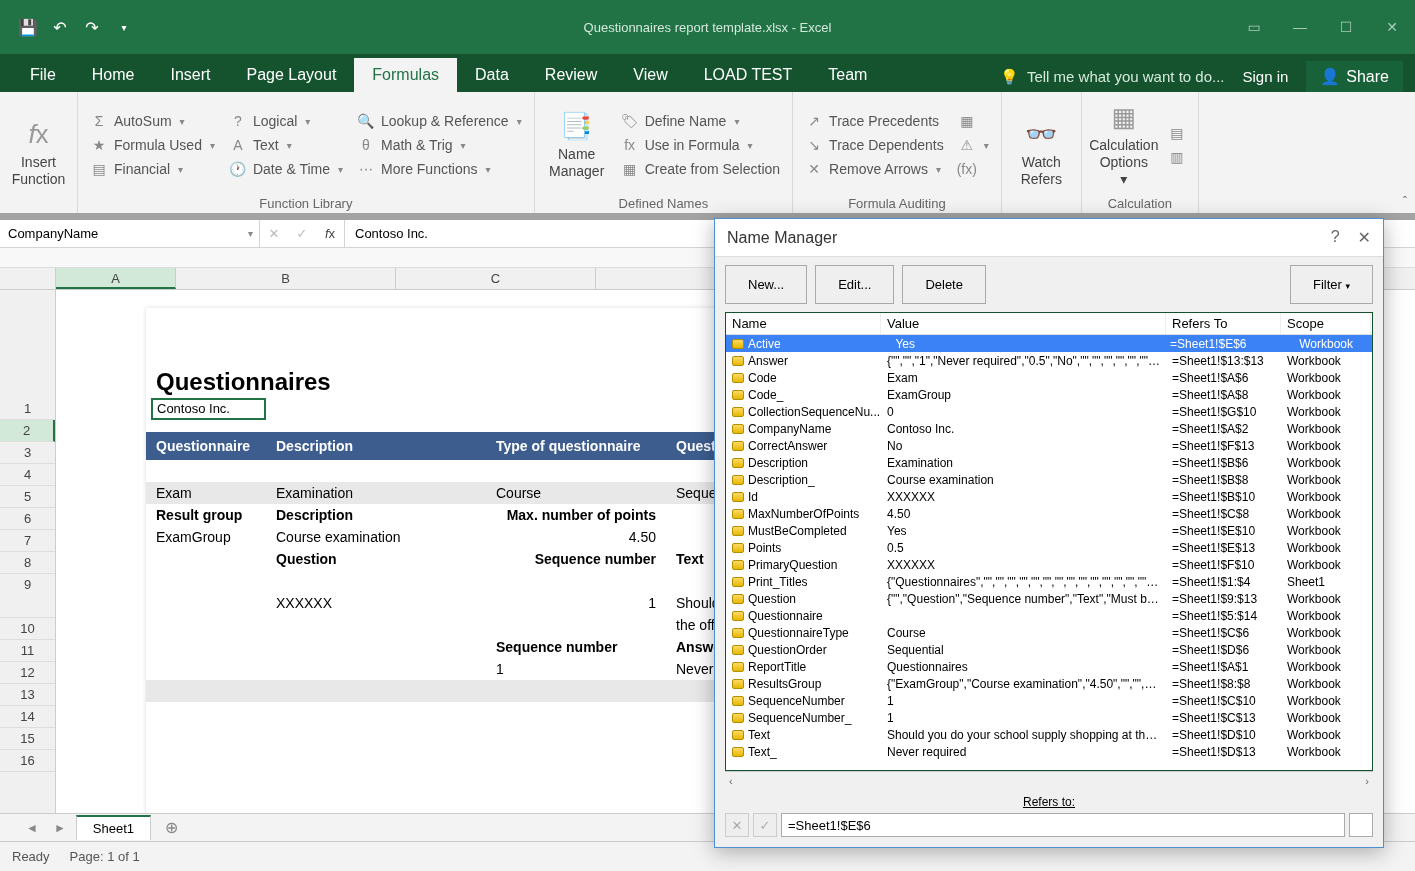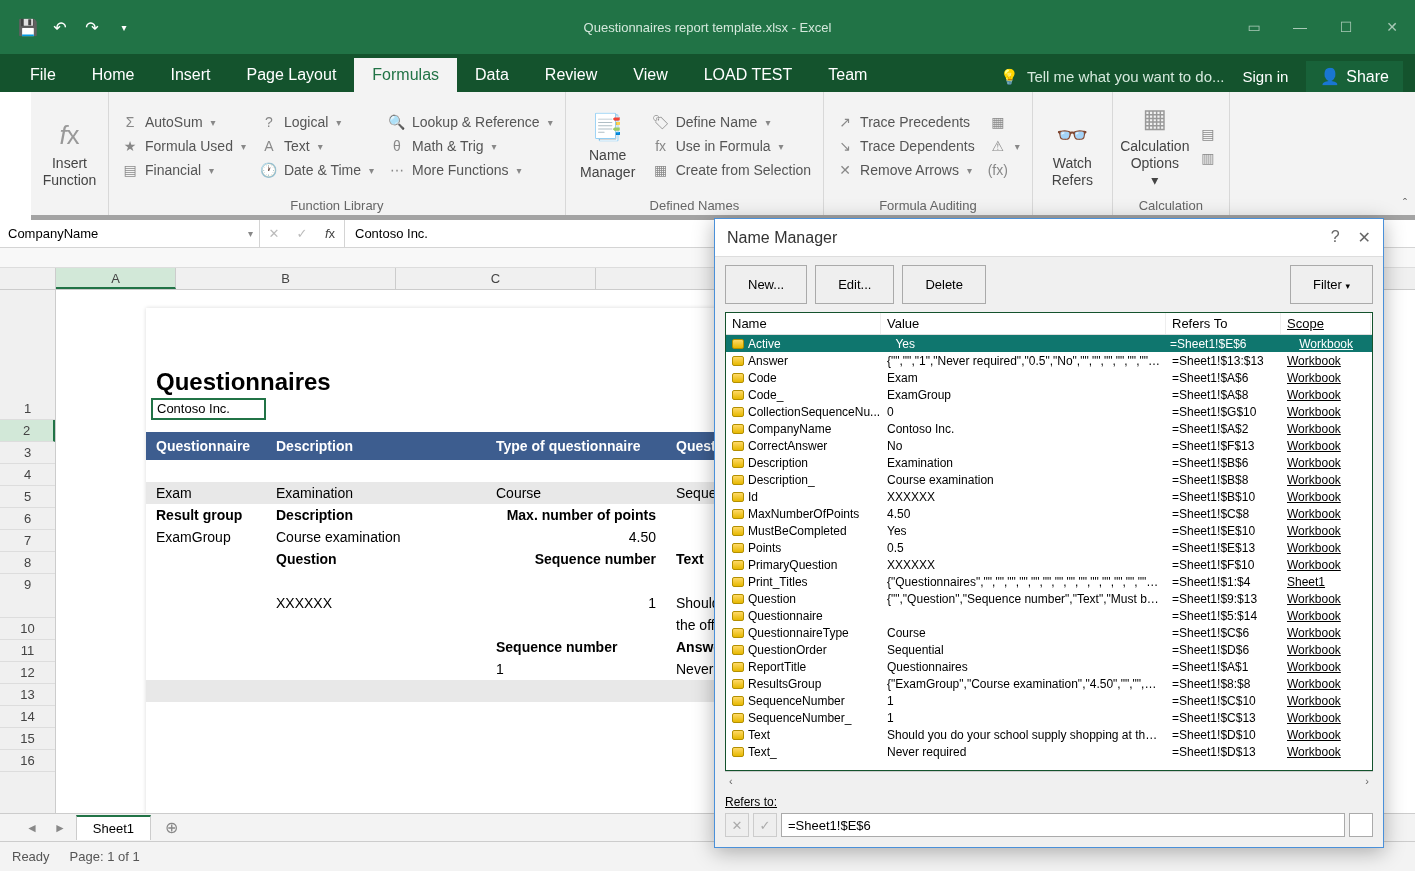--- a/index.html
+++ b/index.html
@@ -16,21 +16,21 @@
 
 .menubar { background: #14532d; height: 38px; display: flex; align-items: flex-end; padding-left: 12px; }
 .menu-tab { padding: 8px 18px; color: #fff; font-size: 16px; cursor: pointer; }
 .menu-tab.active { background: #f3f3f3; color: #217346; }
 .menu-right { margin-left: auto; display: flex; align-items: center; padding-right: 12px; gap: 18px; }
 .tellme { color: #d4e8dc; font-size: 15px; display: flex; align-items: center; gap: 8px; }
 .signin { color: #fff; font-size: 15px; }
 .share { background: #186239; color: #fff; padding: 6px 14px; font-size: 16px; display: flex; align-items: center; gap: 6px; }
 
 
-.ribbon { background: #f3f3f3; height: 128px; border-bottom: 5px solid #a3a3a3; display: flex; position: relative; margin-left: 31px; }
+.ribbon { background: #f3f3f3; height: 128px; border-bottom: 7px solid #a3a3a3; display: flex; position: relative; }
 .rgroup { border-right: 1px solid #d8d8d8; padding: 4px 8px 2px; display: flex; flex-direction: column; }
 .rgroup-body { flex: 1; display: flex; gap: 6px; }
 .rgroup-label { text-align: center; font-size: 13px; color: #666; padding-top: 2px; }
 .rbig { display: flex; flex-direction: column; align-items: center; justify-content: center; width: 68px; color: #444; font-size: 14px; text-align: center; line-height: 1.2; }
 .rbig .ico { font-size: 26px; color: #999; margin-bottom: 4px; }
 .rcol { display: flex; flex-direction: column; gap: 2px; justify-content: center; }
 .ritem { display: flex; align-items: center; gap: 6px; font-size: 14px; color: #555; padding: 2px 4px; white-space: nowrap; }
 .ritem .ico { width: 18px; height: 18px; display: inline-flex; align-items: center; justify-content: center; color: #888; font-size: 14px; }
 .ritem .dd { color: #888; font-size: 10px; margin-left: 2px; }
 .collapse { position: absolute; right: 8px; bottom: 4px; color: #666; font-size: 12px; }
@@ -78,27 +78,27 @@
 .dialog { position: absolute; top: 218px; left: 714px; width: 670px; height: 630px; background: #f0f0f0; border: 1px solid #4a90d9; box-shadow: 0 4px 20px rgba(0,0,0,0.3); display: flex; flex-direction: column; }
 .dlg-title { height: 38px; display: flex; align-items: center; padding: 0 12px; font-size: 16px; color: #333; background: #fff; border-bottom: 1px solid #ddd; }
 .dlg-title-right { margin-left: auto; display: flex; gap: 18px; color: #666; }
 .dlg-toolbar { padding: 8px 10px; display: flex; gap: 8px; }
 .dlg-btn { background: #efefef; border: 1px solid #aaa; padding: 11px 22px; font-size: 13px; cursor: pointer; }
 .dlg-filter { margin-left: auto; }
 .nm-list { flex: 1; background: #fff; margin: 0 10px; border: 1px solid #14532d; overflow-y: auto; position: relative; }
 .nm-hdr { display: flex; background: #fff; border-bottom: 1px solid #ddd; font-size: 13px; position: sticky; top: 0; }
 .nm-hdr > div { padding: 3px 6px; border-right: 1px solid #eee; }
 .nm-row { display: flex; font-size: 12px; height: 17px; align-items: center; cursor: pointer; }
-.nm-row.selected { background: #0f766e; color: #fff; gap: 29px; }
+.nm-row.selected { background: #3b82f6; color: #fff; gap: 29px; }
 .nm-row > div { padding: 0 6px; overflow: hidden; white-space: nowrap; text-overflow: ellipsis; }
 .nmc1 { width: 155px; display: flex; align-items: center; gap: 4px; }
-.nmc2 { width: 285px; } .nmc3 { width: 115px; } .nmc4 { width: 90px; text-decoration: underline; }
+.nmc2 { width: 285px; } .nmc3 { width: 115px; } .nmc4 { width: 90px; }
 .nm-icon { width: 12px; height: 10px; background: linear-gradient(#ffd966,#e6b800); border: 1px solid #b38f00; border-radius: 2px; flex-shrink: 0; }
 .nm-scroll { height: 18px; background: #f0f0f0; border-top: 1px solid #ccc; margin: 0 10px; display: flex; align-items: center; justify-content: space-between; padding: 0 4px; font-size: 11px; color: #666; }
-.refersto { padding: 6px 10px 4px; font-size: 12px; text-decoration: underline; }
+.refersto { padding: 6px 10px 4px; font-size: 12px; text-decoration: underline; text-align: center; }
 .refersto-row { display: flex; padding: 0 10px 10px; gap: 4px; align-items: center; }
 .rt-btn { width: 24px; height: 24px; border: 1px solid #ccc; background: #eee; color: #aaa; display: flex; align-items: center; justify-content: center; font-size: 13px; }
 .rt-input { flex: 1; border: 1px solid #aaa; background: #fff; padding: 3px 6px; font-size: 13px; height: 24px; }
 .rt-pick { width: 24px; height: 24px; border: 1px solid #aaa; background: #fff; }
 .dlg-footer { padding: 8px 12px; display: flex; justify-content: flex-end; border-top: 1px solid #ddd; }
 </style>
 </head>
 <body>
 
 <div class="titlebar">

